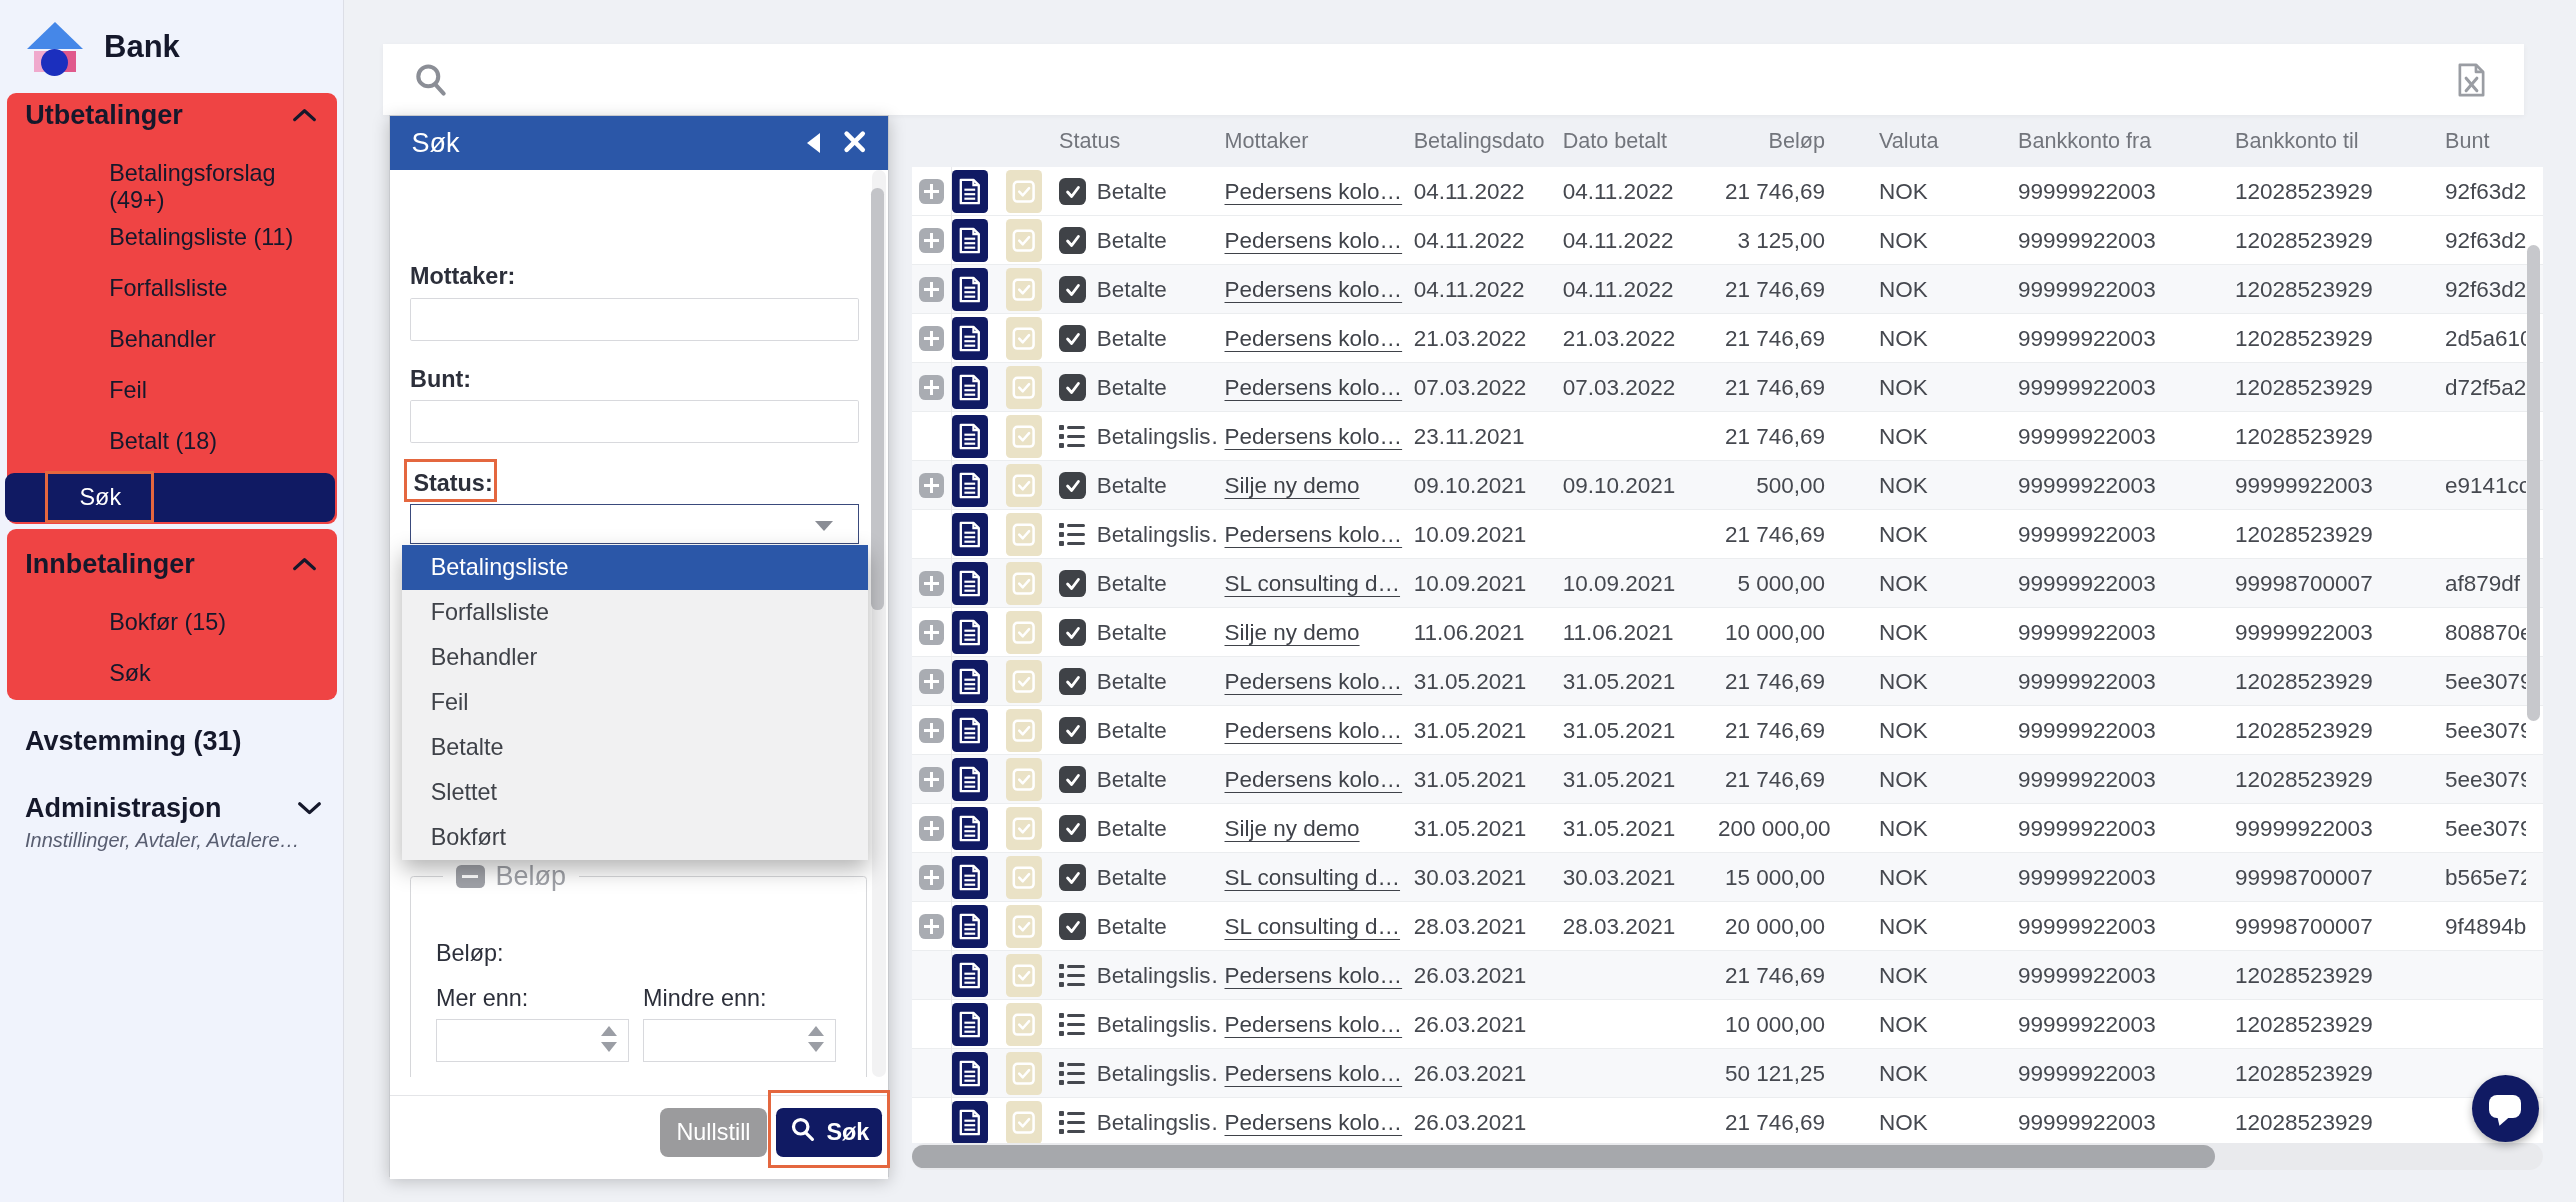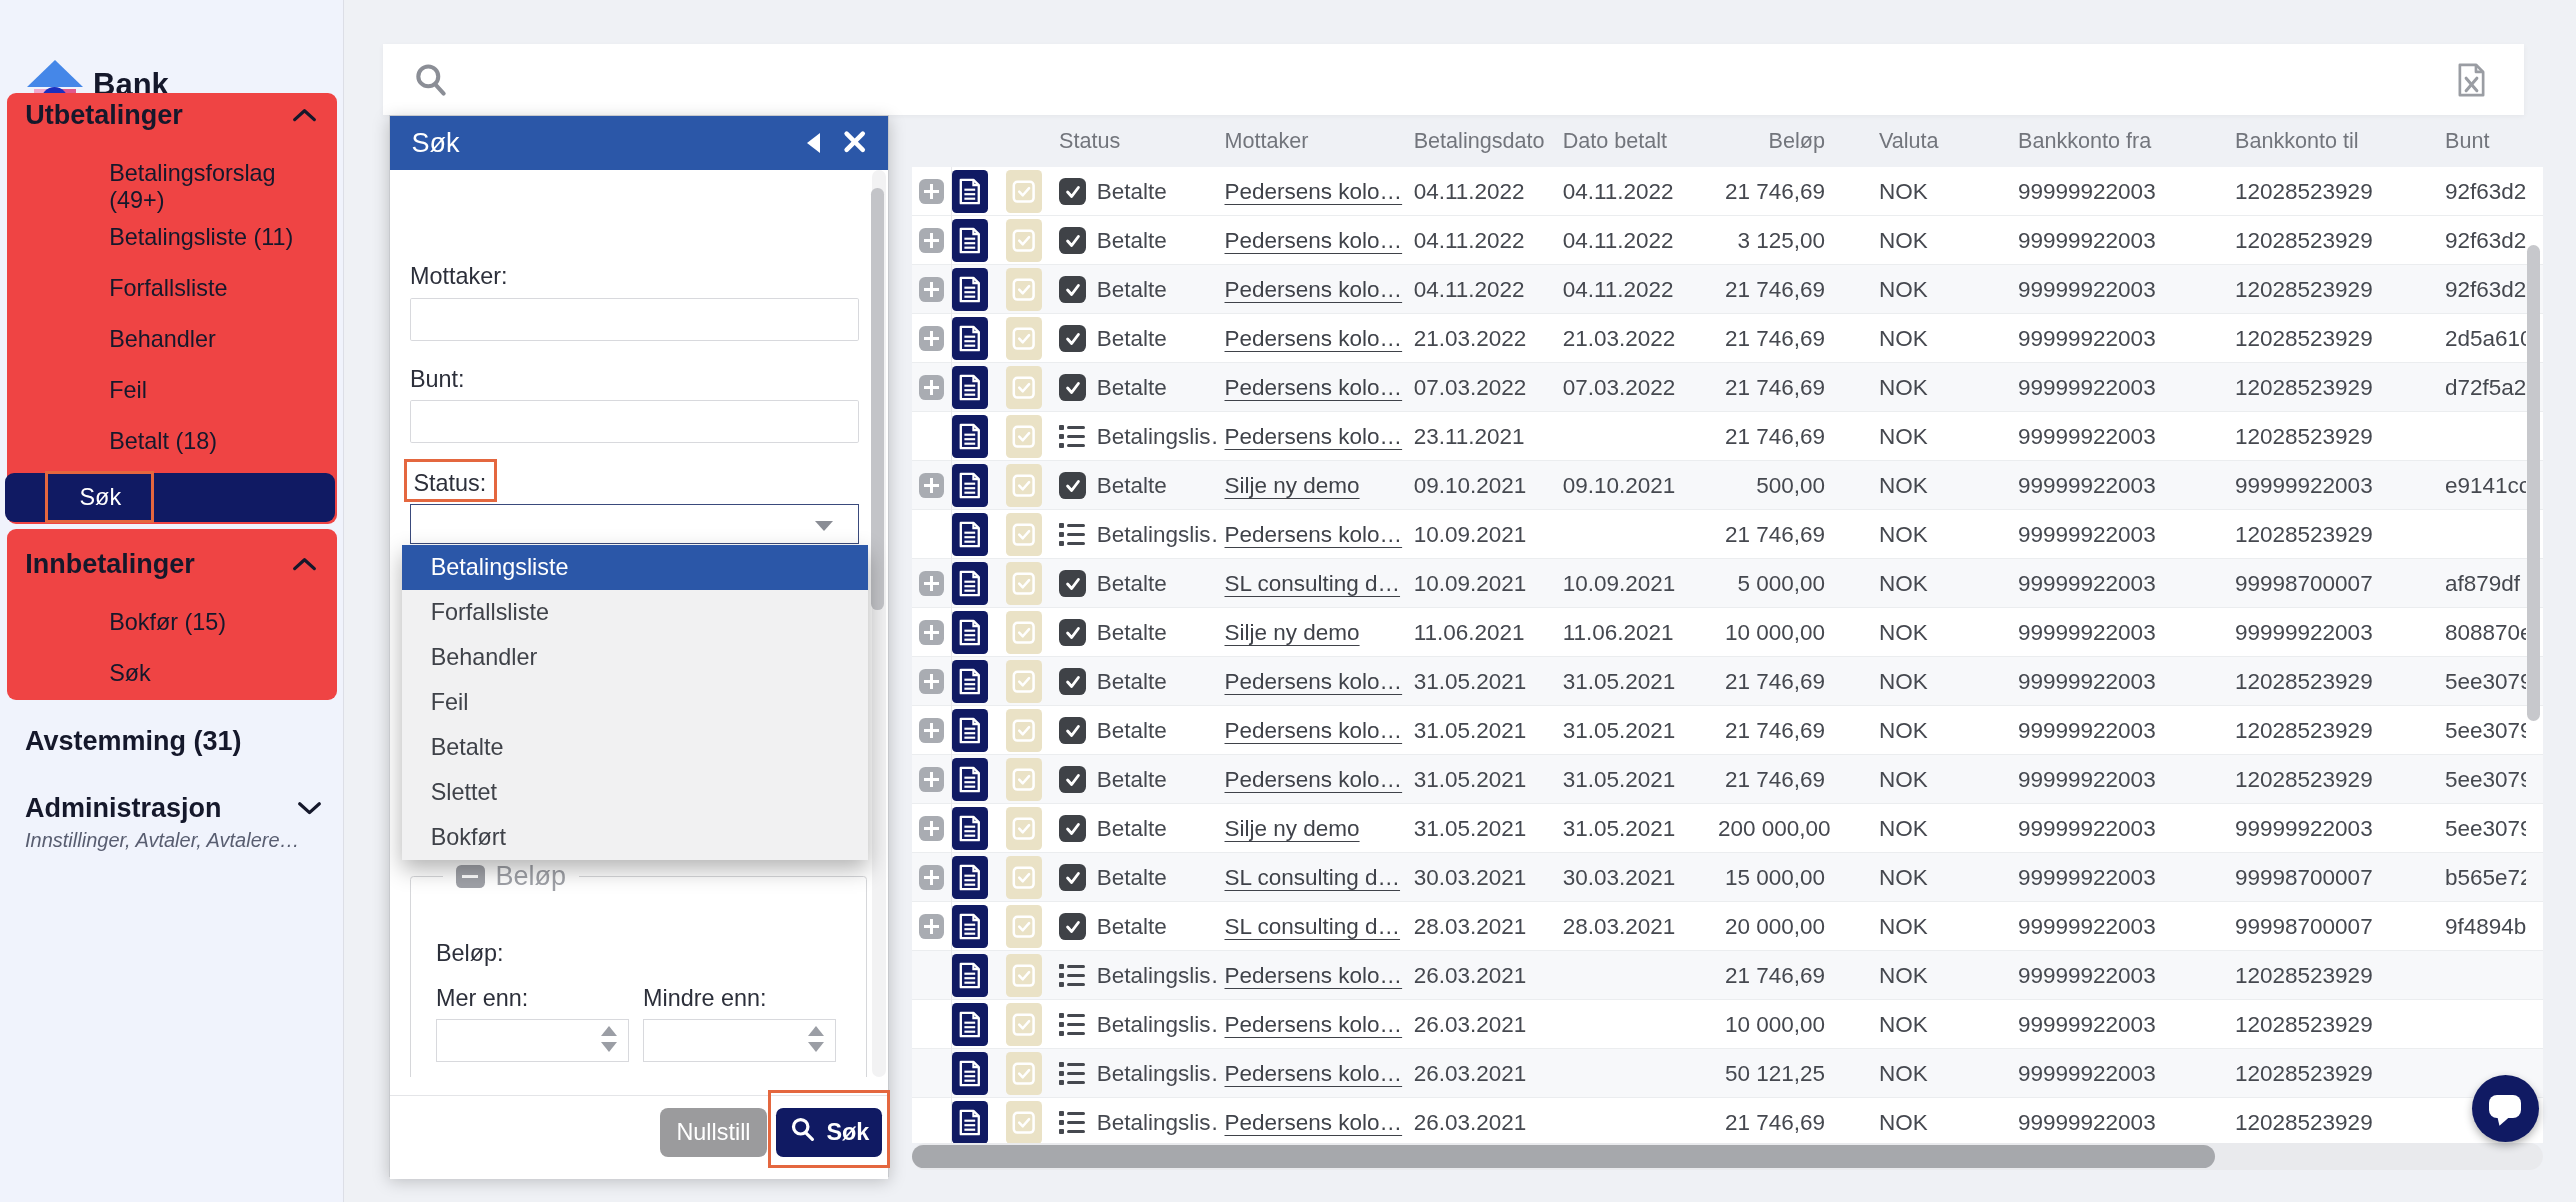--- a/index.html
+++ b/index.html
@@ -1,21 +1,21 @@
 <!DOCTYPE html>
 <html style="font-size:14.4px"><head>
 <meta charset="utf-8">
 <style>
   * { margin:0; padding:0; box-sizing:border-box; }
   html,body { width:2576px; height:1203px; overflow:hidden; }
   body { font-family:"Liberation Sans", sans-serif; background:#eff1f5; position:relative; color:#17192c; }
 
   
   .sidebar { position:absolute; left:0; top:0; width:344px; height:1203px; background:#f0f3fc; border-right:1.8px solid #dcdee6; }
-  .brand { position:absolute; left:27px; top:21.6px; display:flex; align-items:center; gap:10px;margin-top:38px; }
+  .brand { position:absolute; left:27px; top:21.6px; display:flex; align-items:center; gap:21px; }
   .brand-logo { position:relative; width:56px; height:50px; }
   .brand-logo .roof { position:absolute; left:0; top:0; width:0; height:0; border-left:28px solid transparent; border-right:28px solid transparent; border-bottom:27px solid #4587e8; }
   .brand-logo .body-l { position:absolute; left:7.2px; top:29px; width:20.7px; height:21.6px; background:#f0a9cd; }
   .brand-logo .body-r { position:absolute; left:28px; top:29px; width:20.7px; height:21.6px; background:#e0598c; }
   .brand-logo .door { position:absolute; left:14.4px; top:27px; width:27px; height:27px; border-radius:50%; background:#1b2fbe; }
   .brand-name { font-size:31px; font-weight:700; color:#15182b; }
 
   .nav-group { position:absolute; left:7.2px; width:330px; background:#ef4444; border-radius:9px; }
   .group-head { display:flex; align-items:center; justify-content:space-between; padding:0 20px 0 18px; height:45px; font-size:27px; font-weight:700; color:#15182b; cursor:pointer; }
   .nav-items { padding-top:23.4px;margin-left:30px; }
@@ -46,21 +46,21 @@
   .panel-head { position:absolute; left:0; top:0; width:100%; height:54px; background:#2b57a8; display:flex; align-items:center; padding:0 21.6px; }
   .panel-title { color:#ffffff; font-size:27px; font-weight:500; }
   .panel-head-icons { margin-left:auto; display:flex; align-items:center; gap:23.4px; }
   .collapse-tri { width:0; height:0; border-top:10px solid transparent; border-bottom:10px solid transparent; border-right:13.5px solid #ffffff; cursor:pointer; }
   .close-x { cursor:pointer; }
 
   .panel-body { position:absolute; left:0; top:54px; width:100%; height:907px; overflow:hidden; }
   .pv-track { position:absolute; right:1.8px; top:0; width:14.4px; height:907px; background:#f2f2f3; border-radius:7.2px; }
   .pv-thumb { position:absolute; right:2.7px; top:18px; width:12.6px; height:422px; background:#c3c4c8; border-radius:6.3px; }
 
-  .f-label { position:absolute; left:20px; font-size:23.4px; font-weight:400; color:#2c2f3a; }
+  .f-label { position:absolute; left:20px; font-size:23.4px; font-weight:700; color:#2c2f3a; }
   .f-input { position:absolute; left:20px; width:449px; height:43px; background:#fff; border:0.9px solid #d8d9dd; border-radius:1.8px; font-size:23.4px; color:#3c3f47; padding:0 10.8px; outline:none; }
   .hl-status { position:absolute; left:13.5px; top:289px; width:93px; height:43px; border:3.6px solid #e4673f; z-index:4; }
 
   .status-select { position:absolute; left:20px; top:334px; width:449px; height:40px; background:#fff; border:0.9px solid #3a4a7c; cursor:pointer; }
   .status-select .car { position:absolute; right:25px; top:16px; width:0; height:0; border-left:9px solid transparent; border-right:9px solid transparent; border-top:10.8px solid #8a8d95; }
 
   .dropdown { position:absolute; left:11.7px; top:375px; width:466px; background:#f1f1f2; box-shadow:0 9px 21.6px rgba(0,0,0,0.30); z-index:6; }
   .dd-option { height:45px; display:flex; align-items:center; padding-left:29px; font-size:23.4px; font-weight:500; color:#3f4249; cursor:pointer; }
   .dd-option.selected { background:#2b57a8; color:#ffffff; }
 

